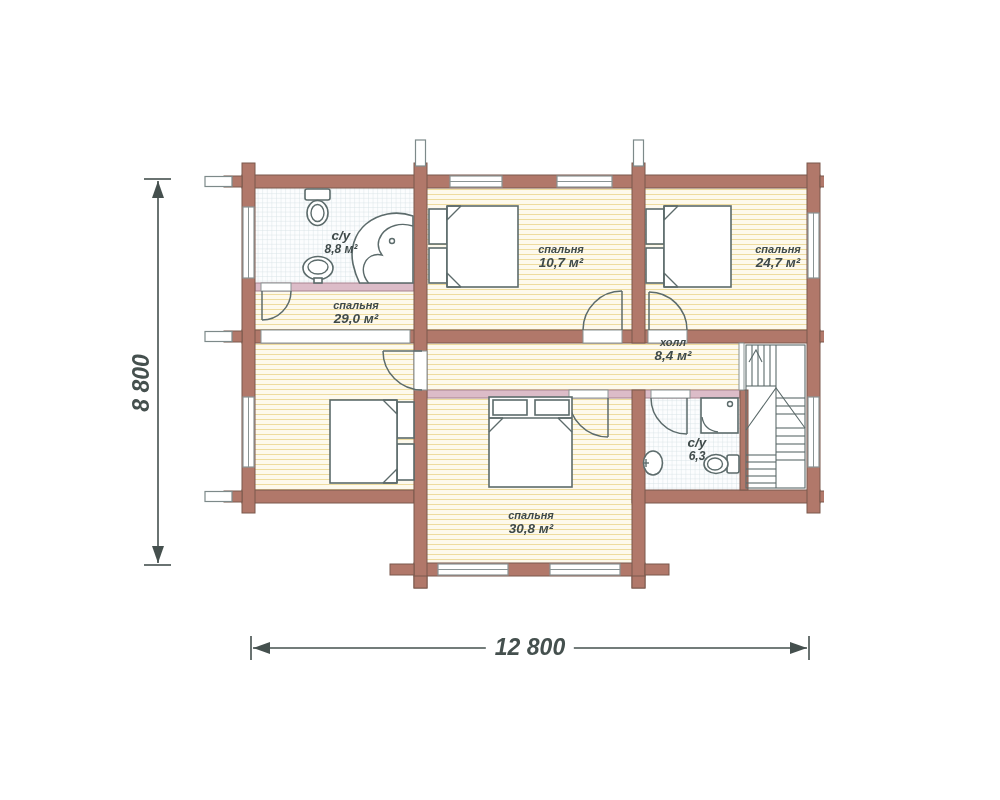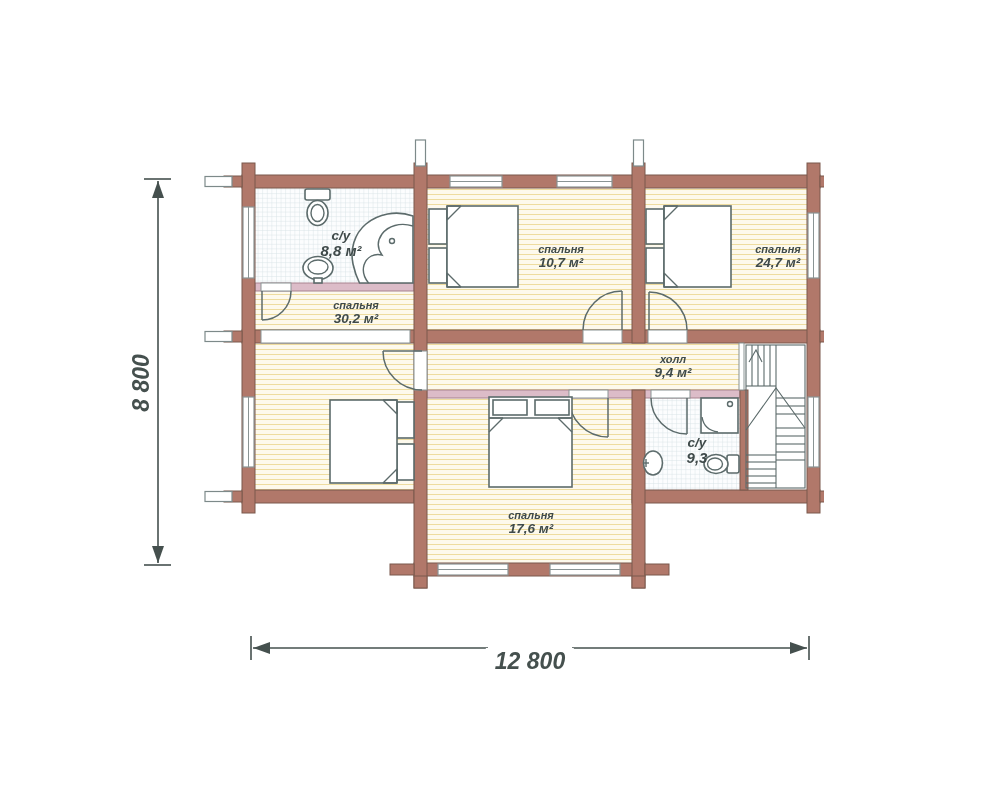--- a/index.html
+++ b/index.html
@@ -20,24 +20,24 @@
   .stair{fill:none;stroke:var(--line_color);stroke-width:1.1;}
   .dimline{stroke:var(--dim_color);stroke-width:1.6;}
   .dimarrow{fill:var(--dim_color);}
 
   .room-label{position:absolute;transform:translateX(-50%);text-align:center;
               color:var(--text_color);font-style:italic;font-weight:bold;line-height:1.12;
               white-space:nowrap;pointer-events:none;}
   .room-label .rn{font-size:11px;}
   .room-label .ra{font-size:13.5px;}
   .room-label.small .rn{font-size:13.5px;}
-  .room-label.small .ra{font-size:15px;}
+  .room-label.small .ra{font-size:12px;}
   .dim{position:absolute;color:var(--dim_color);font-weight:bold;font-style:italic;
        font-size:23px;white-space:nowrap;pointer-events:none;}
-  .dim-w{left:530px;top:648px;transform:translateX(-50%);background:#fff;padding:0 9px;}
+  .dim-w{left:530px;top:634px;transform:translateX(-50%);background:#fff;padding:0 9px;}
   .dim-h{left:141px;top:383px;transform:translate(-50%,-50%) rotate(-90deg);}
 </style>
 </head>
 <body>
 
 <div class="canvas">
 
 <svg width="1000" height="800" viewBox="0 0 1000 800">
   <defs>
     <pattern id="hatch" width="8" height="5" patternUnits="userSpaceOnUse">
@@ -275,31 +275,31 @@
 <div class="room-label" style="left:561px;top:243px;">
   <div class="rn">спальня</div>
   <div class="ra">10,7 м²</div>
 </div>
 <div class="room-label" style="left:778px;top:243px;">
   <div class="rn">спальня</div>
   <div class="ra">24,7 м²</div>
 </div>
 <div class="room-label" style="left:356px;top:299px;">
   <div class="rn">спальня</div>
-  <div class="ra">30,2 м²</div>
-</div>
-<div class="room-label" style="left:673px;top:353px;">
+  <div class="ra">29,0 м²</div>
+</div>
+<div class="room-label" style="left:673px;top:336px;">
   <div class="rn">холл</div>
-  <div class="ra">9,4 м²</div>
+  <div class="ra">8,4 м²</div>
 </div>
 <div class="room-label" style="left:531px;top:509px;">
   <div class="rn">спальня</div>
-  <div class="ra">17,6 м²</div>
+  <div class="ra">30,8 м²</div>
 </div>
 <div class="room-label small" style="left:697px;top:435px;">
   <div class="rn">с/у</div>
-  <div class="ra">9,3</div>
+  <div class="ra">6,3</div>
 </div>
 
 <div class="dim dim-w">12 800</div>
 <div class="dim dim-h">8 800</div>
 
 </div>
 
 </body></html>

